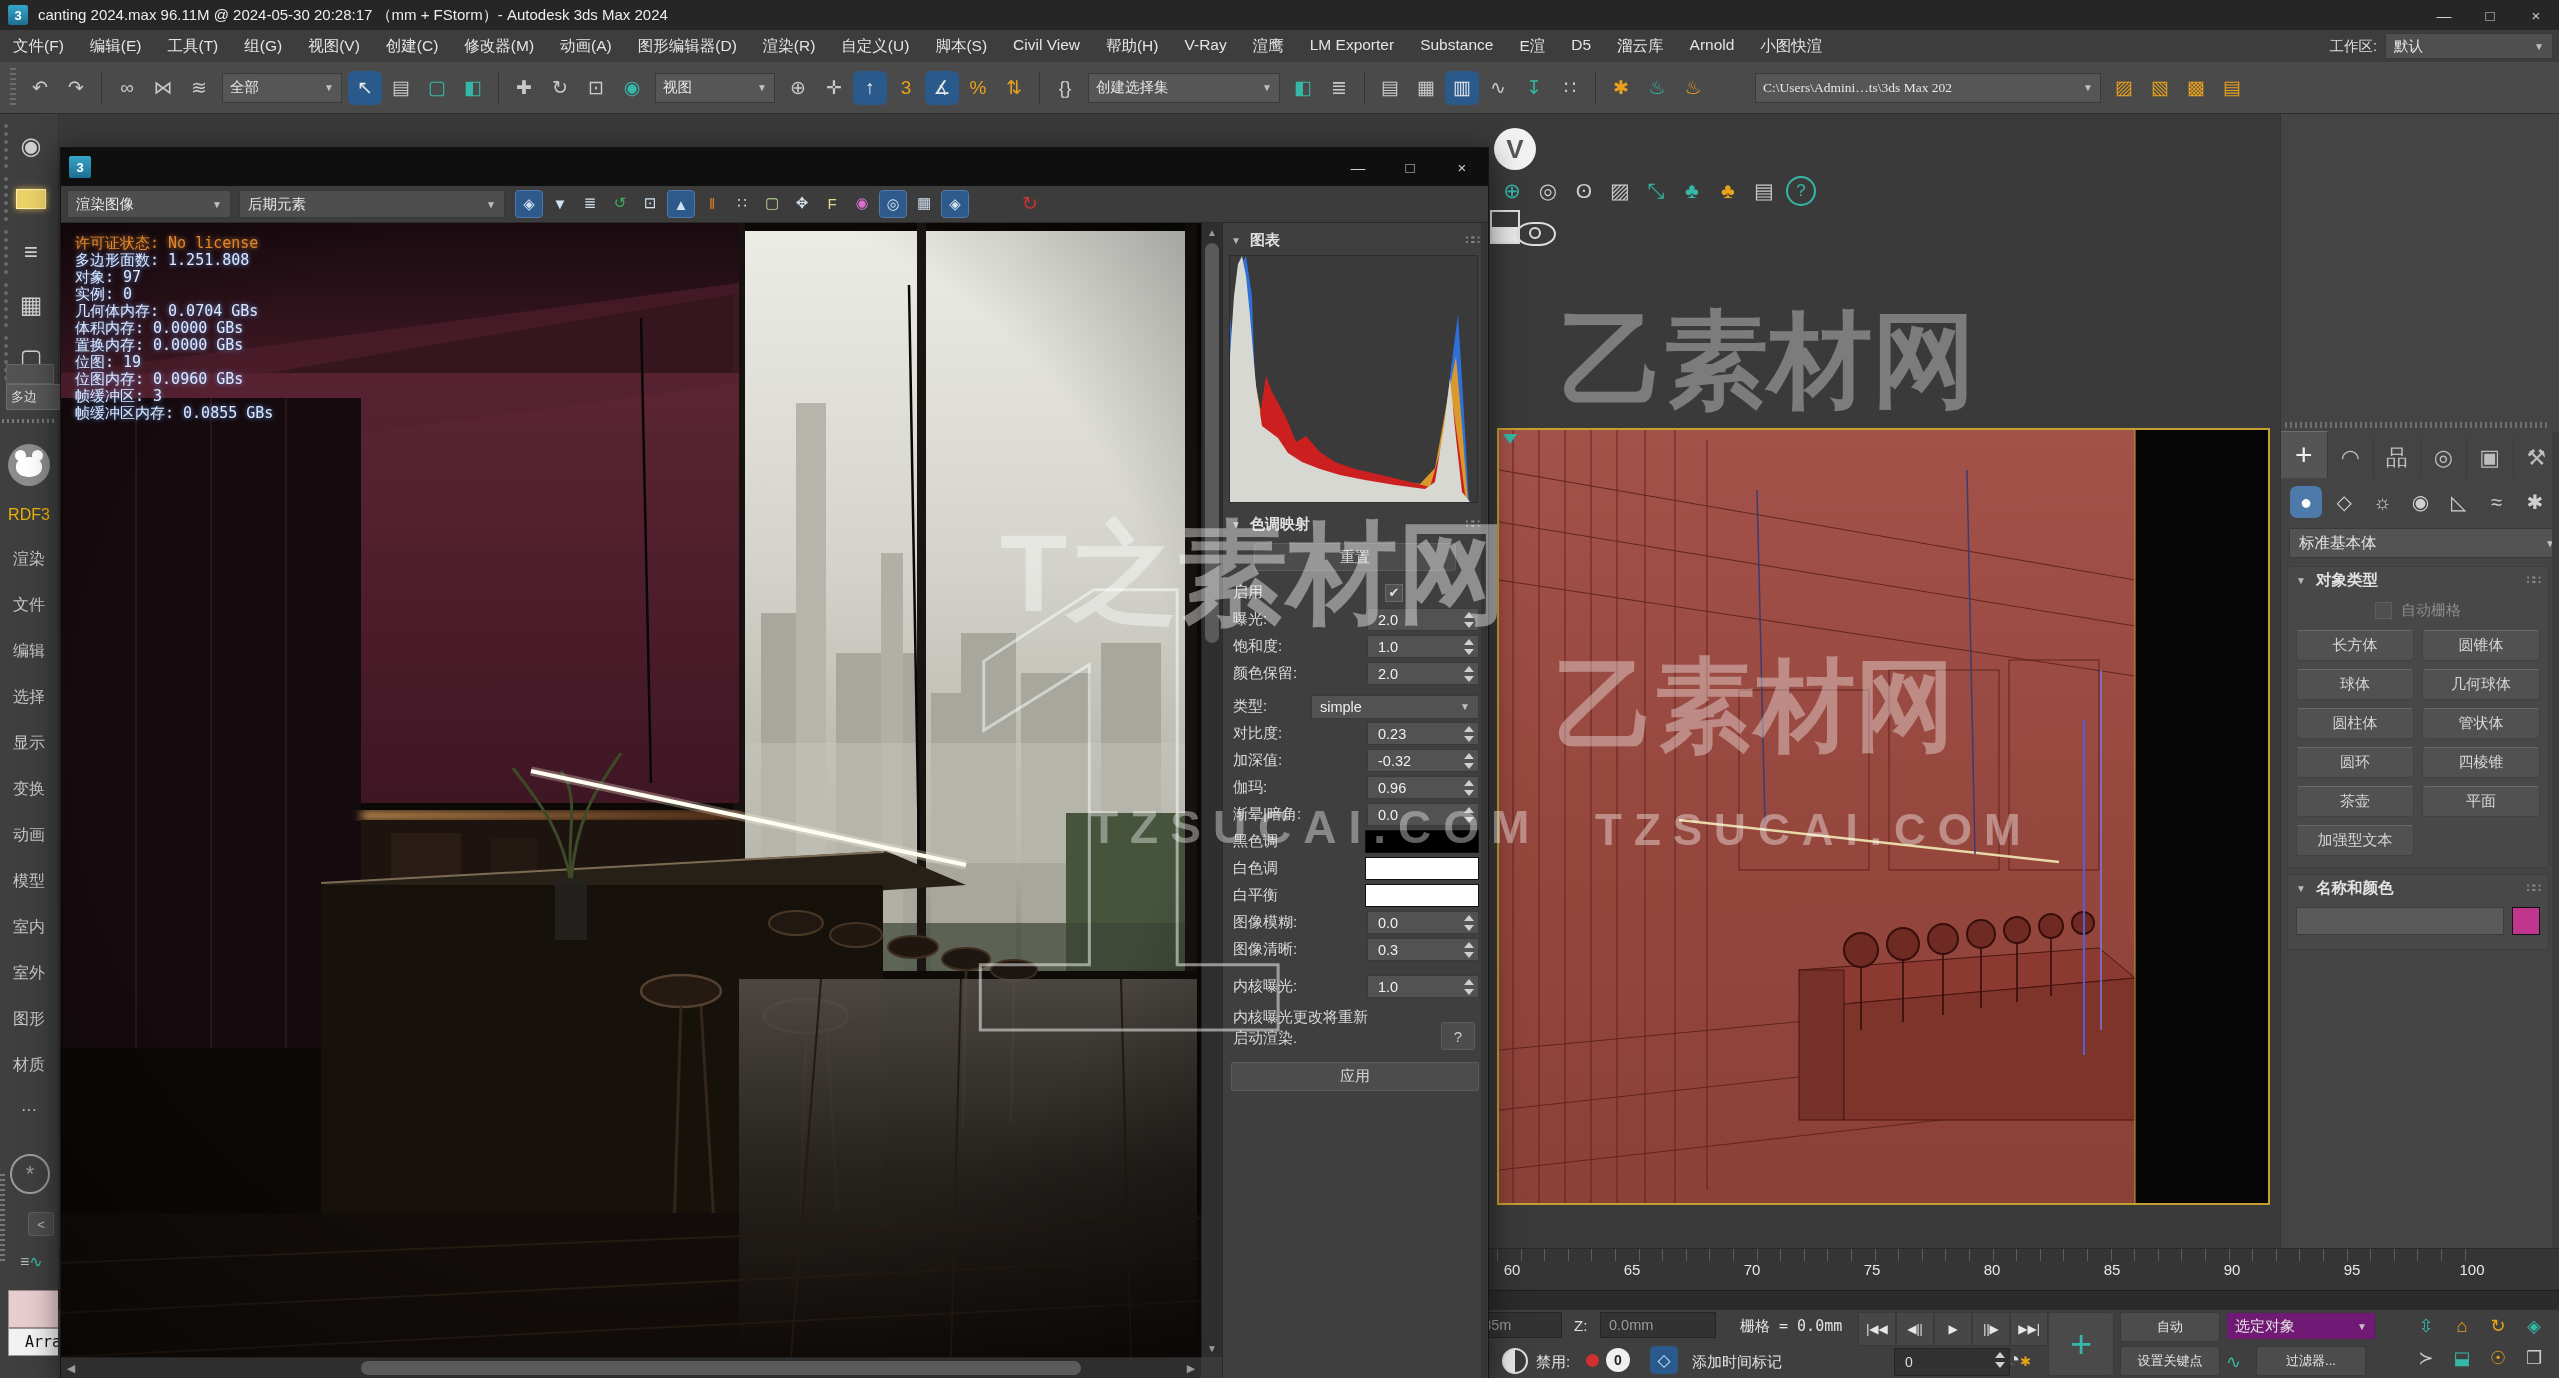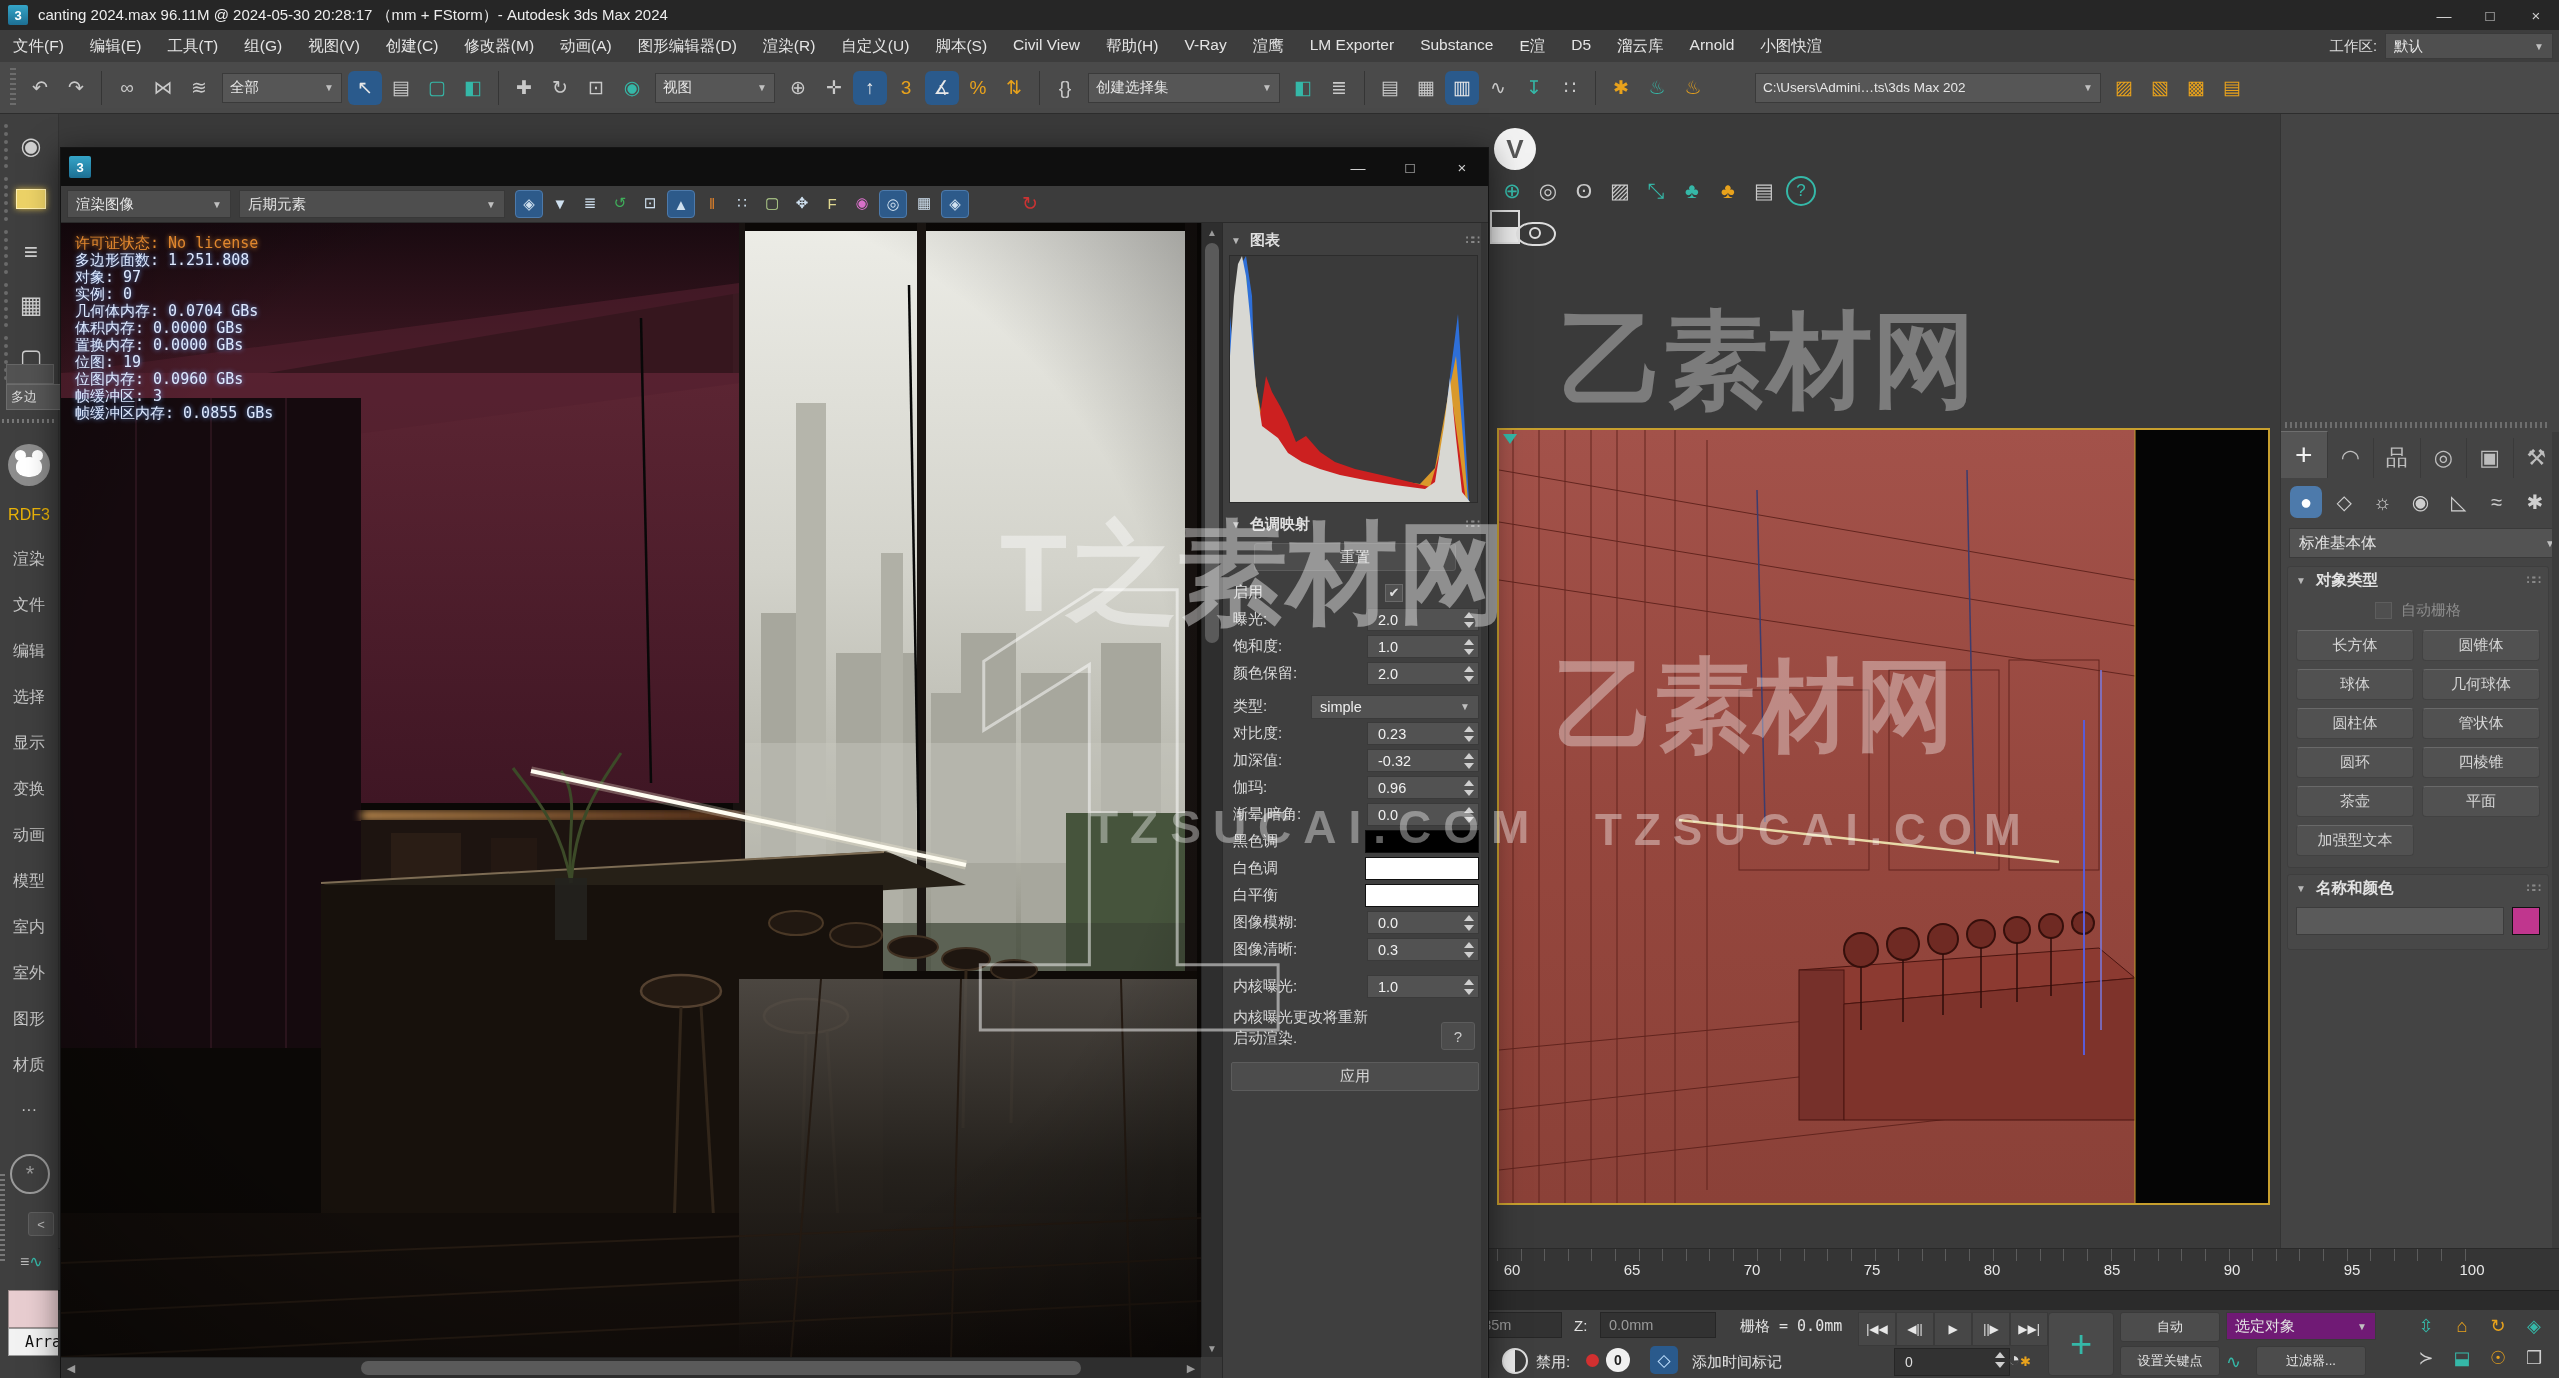--- a/index.html
+++ b/index.html
@@ -22,21 +22,21 @@
   .caret{font-size:10px;color:#c0c0c0;}
   
   .maintb{left:0;top:62px;width:2559px;height:52px;background:#4a4a4a;border-bottom:1px solid #2d2d2d;display:flex;align-items:center;padding-left:10px;box-sizing:border-box;}
   .grip{width:6px;height:40px;margin-right:6px;background:repeating-linear-gradient(180deg,#6c6c6c 0 2px,transparent 2px 5px);}
   .tbi{width:34px;height:34px;margin:0 1px;display:flex;align-items:center;justify-content:center;font-size:19px;color:#c9c9c9;flex:0 0 auto;}
   .tbi.on{background:#2a5a8c;border-radius:6px;color:#e8e8e8;}
   .tbi.warn{color:#e8a21c;}
   .tbi.teal{color:#35b8a8;}
   .tbi.sep{width:9px;margin:0 3px;background:linear-gradient(90deg,transparent 4px,#353535 4px,#353535 5px,transparent 5px);}
   .tbdd{height:28px;background:#565656;border:1px solid #3a3a3a;display:flex;align-items:center;justify-content:space-between;padding:0 7px;font-size:14.5px;color:#e6e6e6;margin:0 5px;flex:0 0 auto;}
-  .pathfld{font-family:Liberation Sans, sans-serif;font-size:13.5px;margin-left:44px;}
+  .pathfld{font-family:Liberation Serif, serif;font-size:13.5px;margin-left:44px;}
   
   .sidebar{left:0;top:114px;width:58px;height:1264px;background:#3f3f3f;border-right:1px solid #333;}
   .sbicons{position:absolute;left:4px;top:10px;display:flex;flex-direction:column;}
   .sbi{width:46px;height:44px;margin-bottom:9px;display:flex;align-items:center;justify-content:center;font-size:24px;color:#cfcfcf;border-left:4px dotted #6a6a6a;}
   .sbi.ylw{font-size:0;}
   .sbi.ylw::after{content:"";width:28px;height:18px;background:#ecd267;border:1px solid #fff0b0;box-shadow:0 0 6px #d8b84a;}
   .polybtns{position:absolute;left:6px;top:250px;}
   .pb1{width:46px;height:18px;background:#525252;border:1px solid #666;}
   .pb2{width:50px;height:24px;background:#585858;border:1px solid #6d6d6d;color:#ddd;font-size:13px;display:flex;align-items:center;padding-left:4px;overflow:hidden;white-space:nowrap;}
   .sbsep{position:absolute;left:2px;top:305px;width:54px;height:4px;background:repeating-linear-gradient(90deg,#777 0 2px,transparent 2px 5px);}

